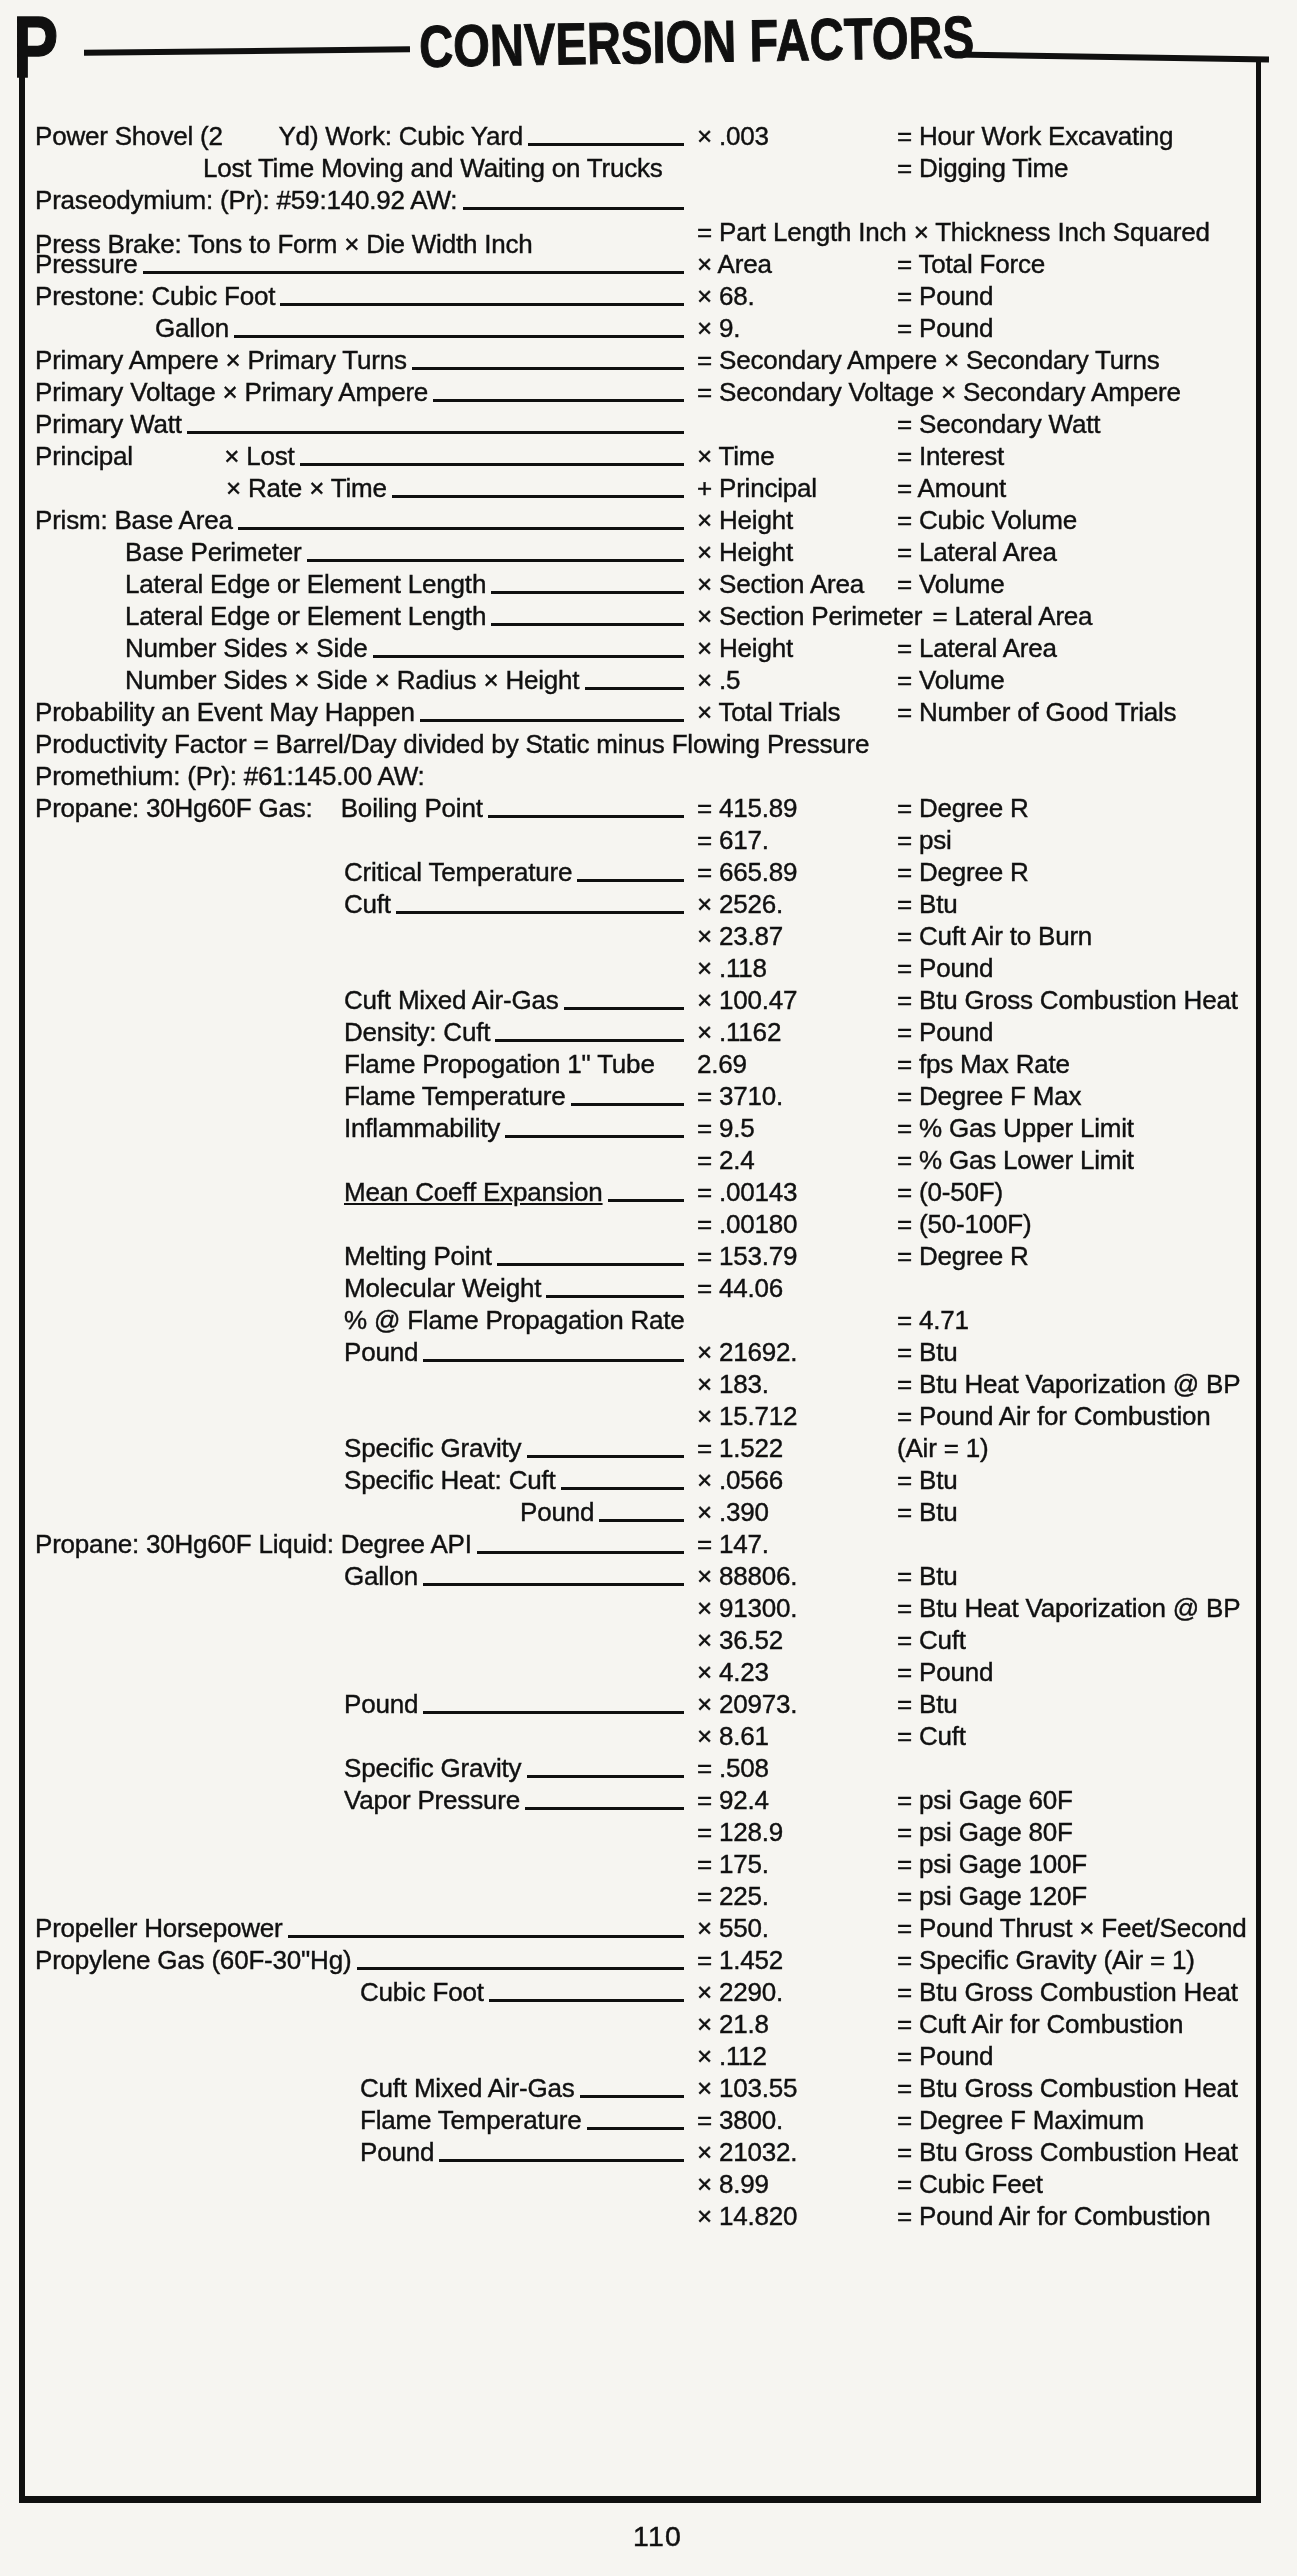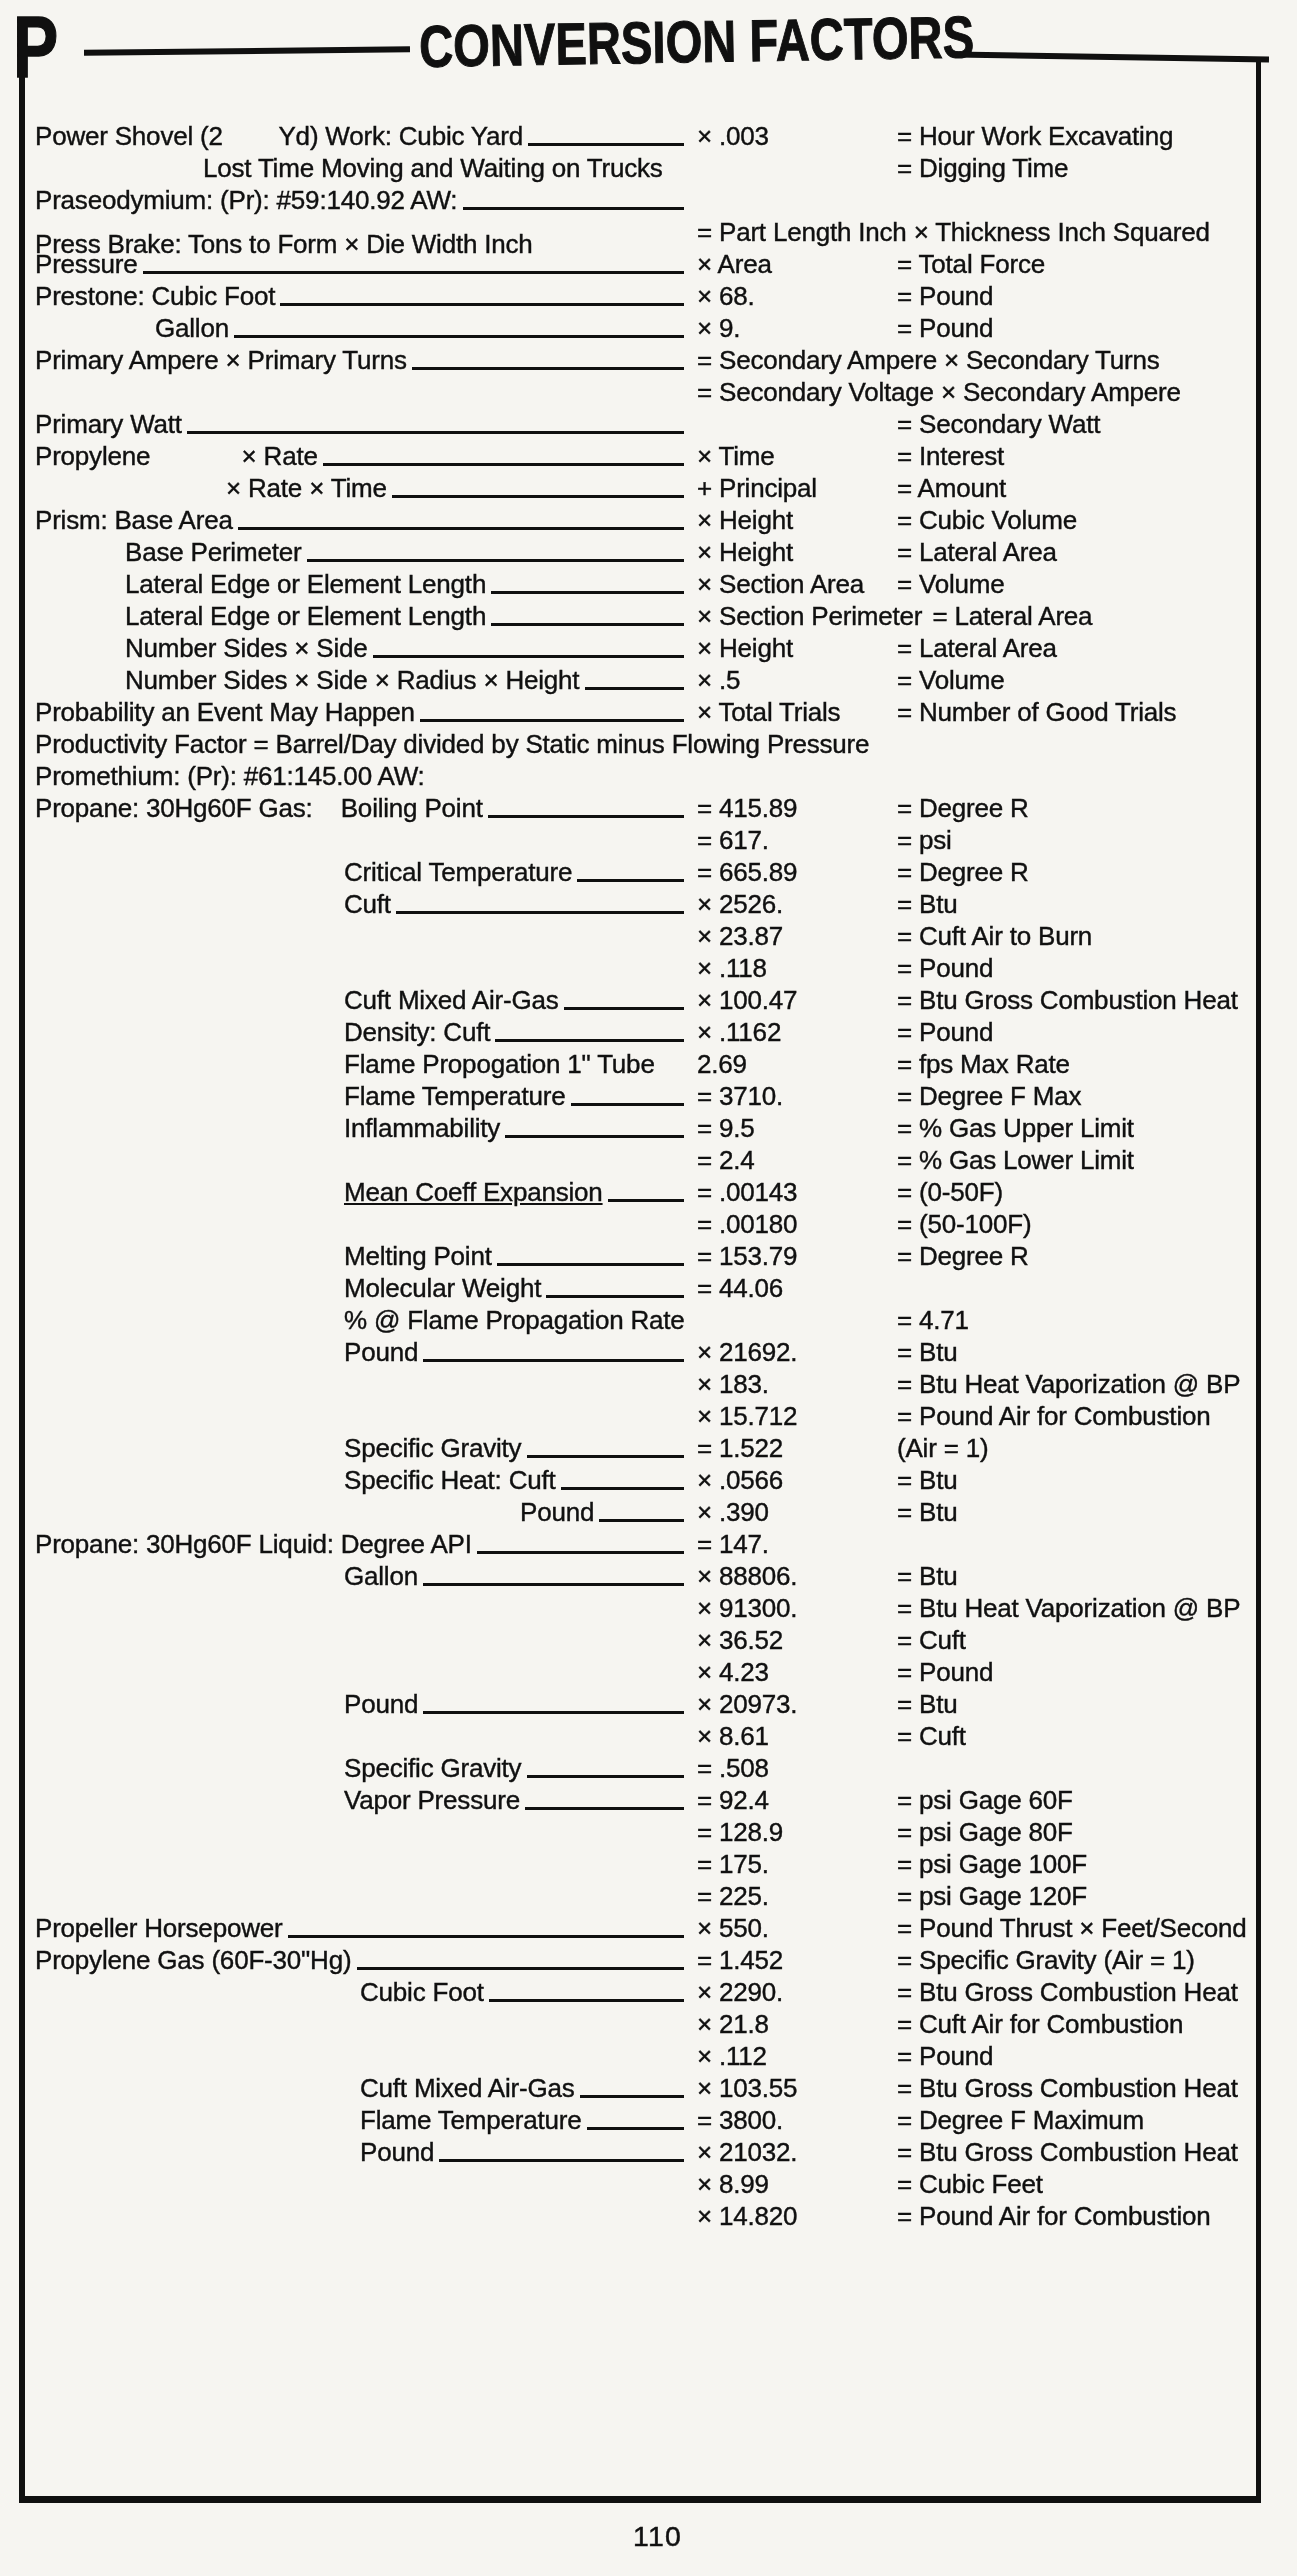--- a/index.html
+++ b/index.html
@@ -134,33 +134,37 @@
         <span class="res">= Pound</span>
       </div>
       <div class="row">
         <div class="c1">
           <span class="label" style="padding-left: 0px;">Primary Ampere × Primary Turns</span>
           <div class="fill"></div>
         </div>
         <span class="op span2">= Secondary Ampere × Secondary Turns</span>
       </div>
       <div class="row">
+        <div class="c1">
+          <span class="label" style="padding-left: 0px;">Primary Voltage × Primary Ampere</span>
+          <div class="fill"></div>
+        </div>
         <span class="op span2">= Secondary Voltage × Secondary Ampere</span>
       </div>
       <div class="row">
         <div class="c1">
           <span class="label" style="padding-left: 0px;">Primary Watt</span>
           <div class="fill"></div>
         </div>
         <span class="op"></span>
         <span class="res">= Secondary Watt</span>
       </div>
       <div class="row">
         <div class="c1">
-          <span class="label" style="padding-left: 0px;">Propylene             × Rate</span>
+          <span class="label" style="padding-left: 0px;">Principal             × Lost</span>
           <div class="fill"></div>
         </div>
         <span class="op">× Time</span>
         <span class="res">= Interest</span>
       </div>
       <div class="row">
         <div class="c1">
           <span class="label" style="padding-left: 191px;">× Rate × Time</span>
           <div class="fill"></div>
         </div>

